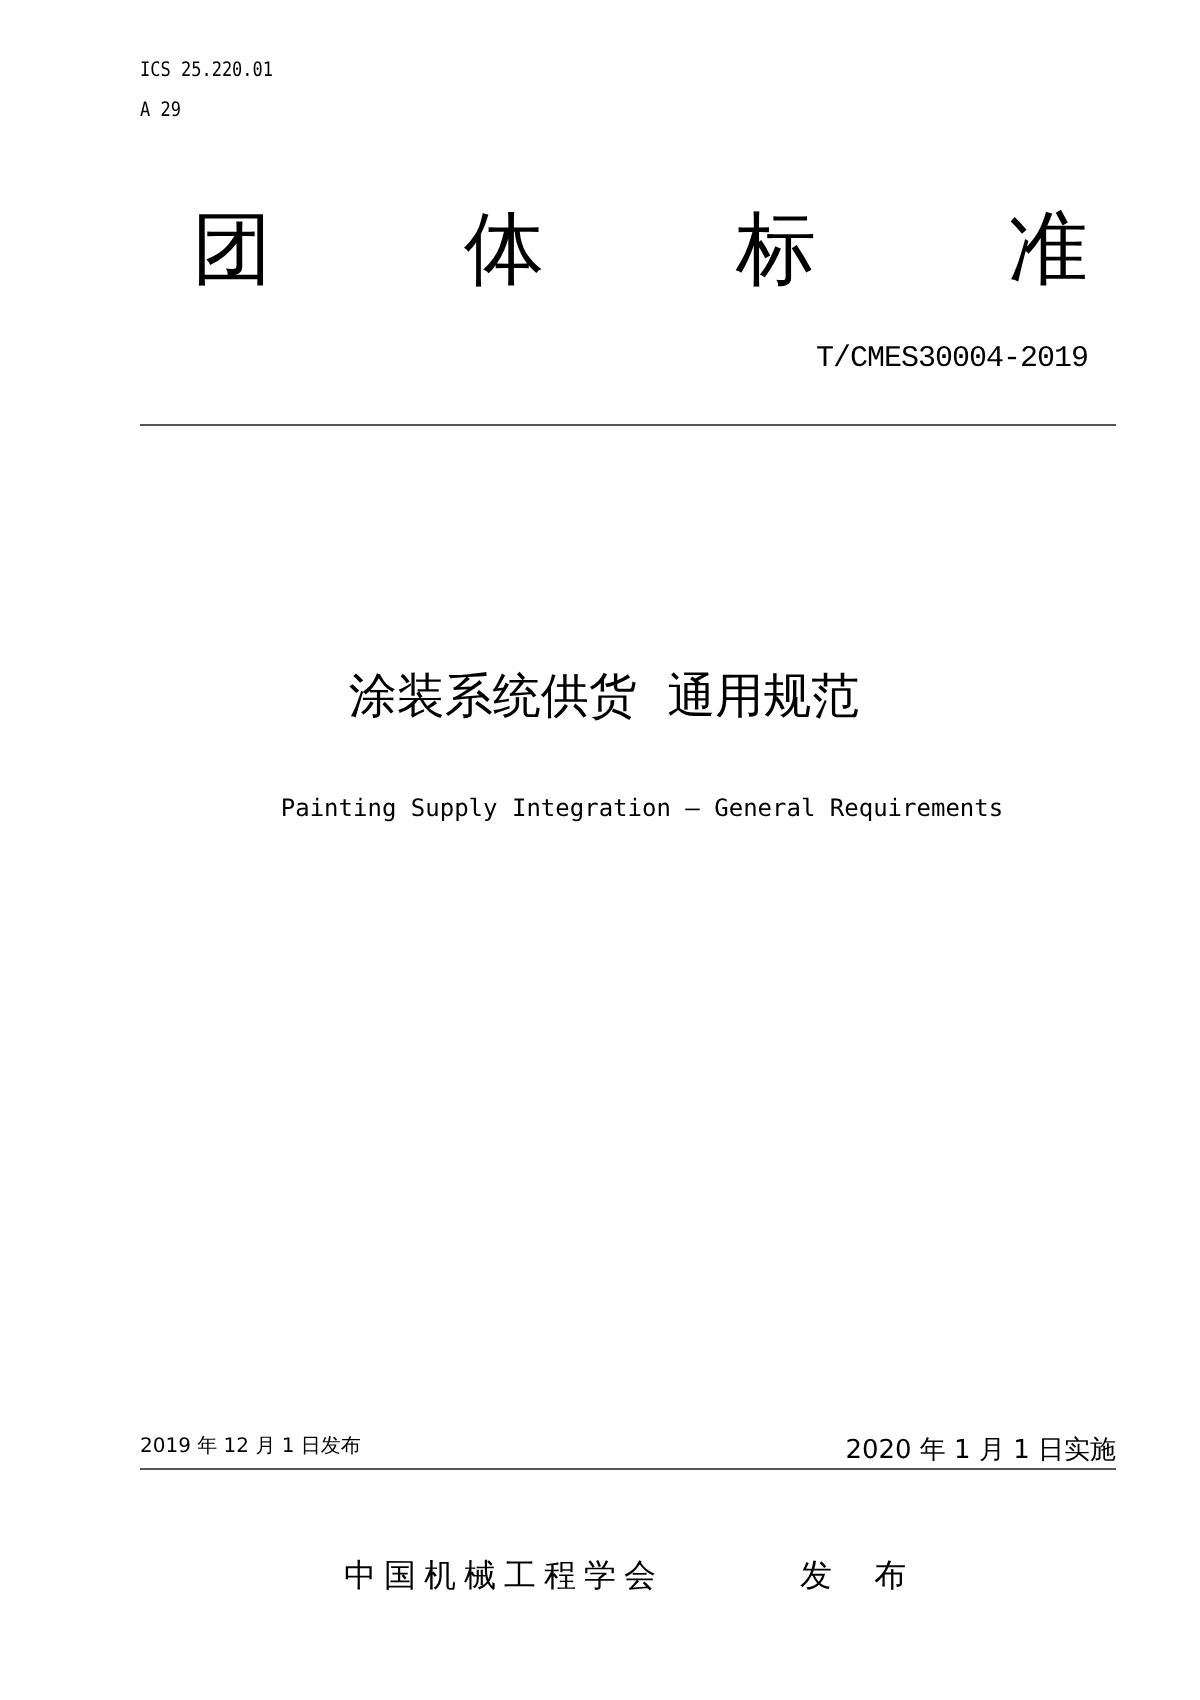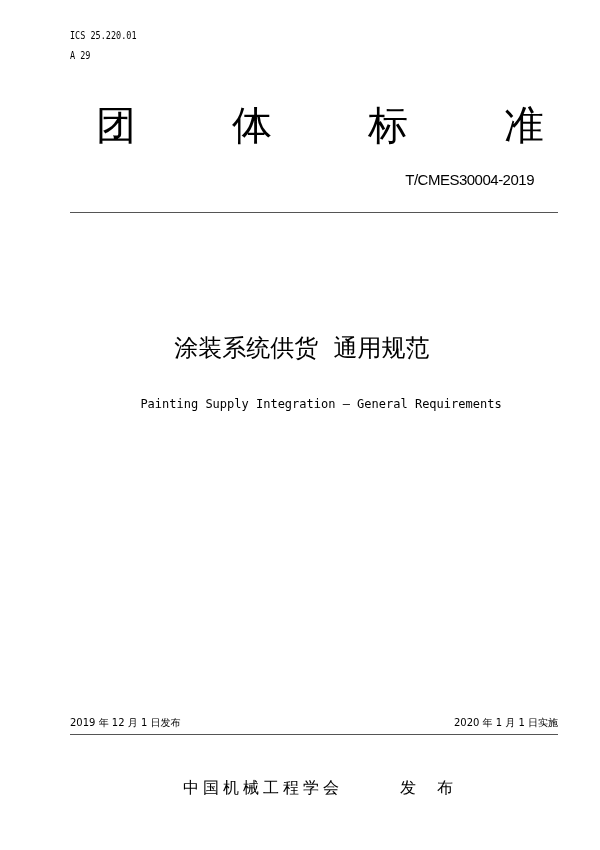--- a/index.html
+++ b/index.html
@@ -2,28 +2,28 @@
 <html><head>
 <meta charset="utf-8">
 <style>
   html, body { margin: 0; padding: 0; background: #ffffff; }
   body { width: 600px; height: 850px; position: relative; overflow: hidden; color: #000; font-family: "DejaVu Sans", sans-serif; }
   .abs { position: absolute; }
   .ics { left: 70px; top: 30px; font-size: 10px; font-family: "DejaVu Sans Mono", monospace; letter-spacing: 0; transform: scaleX(0.85); transform-origin: left top; }
   .ccs { left: 70px; top: 50px; font-size: 10px; font-family: "DejaVu Sans Mono", monospace; transform: scaleX(0.85); transform-origin: left top; }
   .big-title { left: 96px; top: 100px; width: 448px; display: flex; justify-content: space-between; font-size: 40px; line-height: 50px; font-weight: normal; }
   .big-title span { display: inline-block; width: 40px; text-align: center; }
-  .std-no { right: 66px; top: 171px; font-size: 15px; font-family: Liberation Sans, sans-serif; letter-spacing: -0.5px; }
+  .std-no { right: 56px; top: 171px; font-size: 15px; font-family: Liberation Mono, monospace; letter-spacing: -0.5px; }
   .rule-top { left: 70px; top: 212px; width: 488px; height: 1px; background: #555; }
   .cn-title { left: 0; width: 600px; top: 333px; text-align: center; font-size: 24px; line-height: 30px; padding-left: 2px; }
   .en-title { left: 0; width: 642px; top: 397px; text-align: center; font-size: 12px; font-family: "DejaVu Sans Mono", monospace; }
   .issue-date { left: 70px; top: 716px; font-size: 10px; }
-  .impl-date { right: 42px; top: 716px; font-size: 10px; }
+  .impl-date { right: 42px; top: 716px; font-size: 13px; }
   .rule-bottom { left: 70px; top: 734px; width: 488px; height: 1px; background: #555; }
-  .publisher { left: 172px; top: 778px; font-size: 16px; letter-spacing: 4px; margin-left: 11px; }
+  .publisher { left: 172px; top: 778px; font-size: 16px; letter-spacing: 4px; }
   .publish-label { left: 400px; top: 778px; font-size: 16px; letter-spacing: 8px; text-align: right; }
 </style>
 </head>
 <body>
 
 <div class="abs ics">ICS 25.220.01</div>
 <div class="abs ccs">A 29</div>
 
 <div class="abs big-title">
   <span>团</span>

